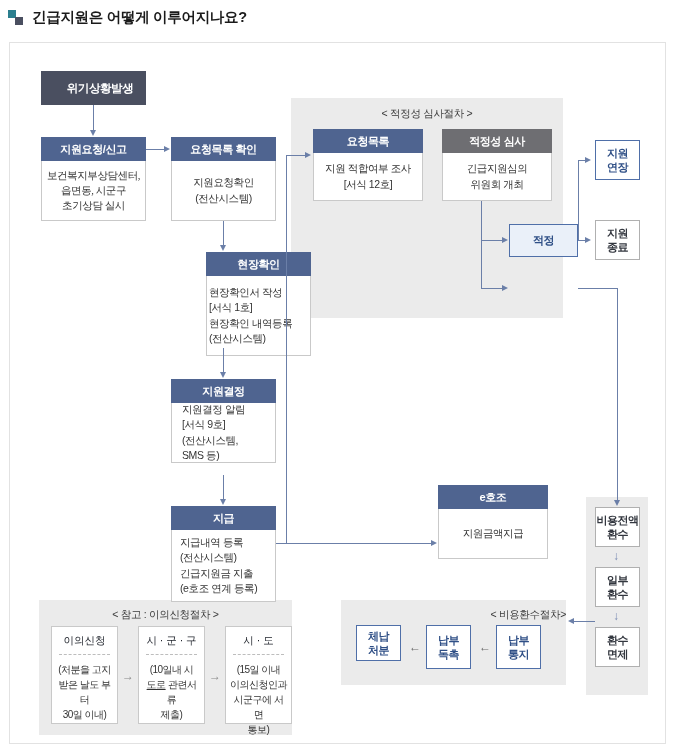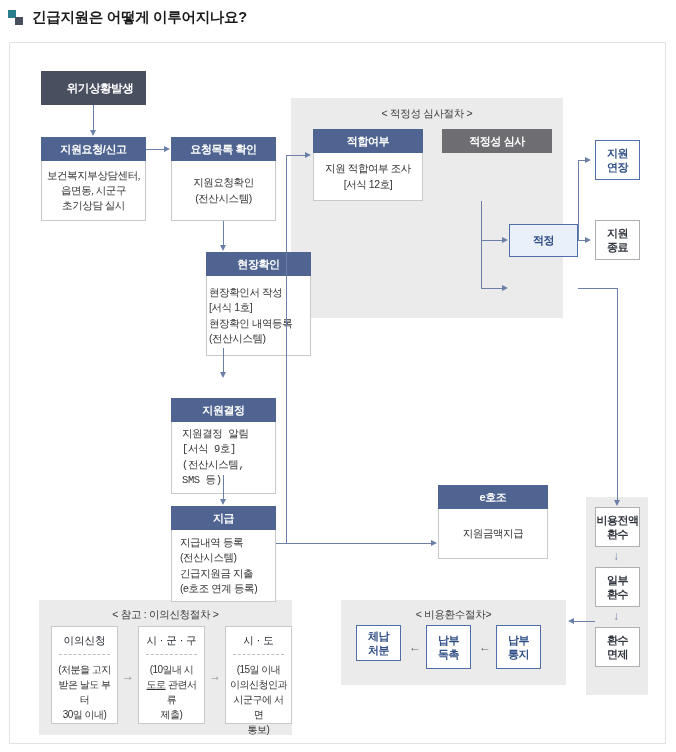--- a/index.html
+++ b/index.html
@@ -105,21 +105,21 @@
 
   <div class="gpanel" style="left:281px;top:55px;width:272px;height:220px;"></div>
   <div class="gtitle" style="left:281px;top:64px;width:272px;">&lt; 적정성 심사절차 &gt;</div>
 
   <div class="gpanel" style="left:576px;top:454px;width:62px;height:198px;"></div>
 
   <div class="gpanel" style="left:29px;top:557px;width:253px;height:135px;"></div>
   <div class="gtitle" style="left:29px;top:565px;width:253px;">&lt; 참고 : 이의신청절차 &gt;</div>
 
   <div class="gpanel" style="left:331px;top:557px;width:225px;height:85px;"></div>
-  <div class="gtitle" style="left:331px;top:565px;width:225px;">&lt; 비용환수절차&gt;</div>
+  <div class="gtitle" style="left:331px;top:565px;width:225px;text-align:right;">&lt; 비용환수절차&gt;</div>
 
   <div class="solo dark" style="left:31px;top:28px;width:105px;height:34px;">위기상황발생</div>
 
   <div class="ln-v" style="left:83px;top:62px;height:26px;"></div>
   <div class="arr arr-d" style="left:79.5px;top:87px;"></div>
 
   <div class="pbox" style="left:31px;top:94px;width:105px;">
     <div class="hd blue" style="height:24px;">지원요청/신고</div>
     <div class="bd" style="height:60px;font-family:Liberation Serif, serif;">
       <span class="ln">보건복지부상담센터,</span>
@@ -149,22 +149,22 @@
       <span class="ln">[서식 1호]</span>
       <span class="ln">현장확인 내역등록</span>
       <span class="ln">(전산시스템)</span>
     </div>
   </div>
 
   <div class="ln-v" style="left:213px;top:305px;height:25px;"></div>
   <div class="arr arr-d" style="left:209.5px;top:329px;"></div>
 
   <div class="pbox" style="left:161px;top:336px;width:105px;">
-    <div class="hd blue" style="height:24px;margin-top:19px;">지원결정</div>
-    <div class="bd" style="height:72px;align-items:flex-start;padding-left:10px;text-align:left;font-family:Liberation Mono, monospace;">
+    <div class="hd blue" style="height:24px;">지원결정</div>
+    <div class="bd" style="height:60px;align-items:flex-start;padding-left:10px;text-align:left;">
       <span class="ln">지원결정 알림</span>
       <span class="ln">[서식 9호]</span>
       <span class="ln">(전산시스템,</span>
       <span class="ln">SMS 등)</span>
     </div>
   </div>
 
   <div class="ln-v" style="left:213px;top:432px;height:25px;"></div>
   <div class="arr arr-d" style="left:209.5px;top:456px;"></div>
 
@@ -180,29 +180,33 @@
 
   <div class="ln-v" style="left:266px;top:178px;height:0px;"></div>
   <div class="ln-v" style="left:276px;top:112px;height:388px;"></div>
   <div class="ln-h" style="left:276px;top:112px;width:20px;"></div>
   <div class="arr arr-r" style="left:295px;top:108.5px;"></div>
 
   <div class="ln-h" style="left:266px;top:500px;width:156px;"></div>
   <div class="arr arr-r" style="left:421px;top:496.5px;"></div>
 
   <div class="pbox" style="left:303px;top:86px;width:110px;">
-    <div class="hd blue" style="height:24px;">적합여부</div>
+    <div class="hd blue" style="height:24px;">요청목록</div>
     <div class="bd" style="height:48px;">
       <span class="ln">지원 적합여부 조사</span>
       <span class="ln">[서식 12호]</span>
     </div>
   </div>
 
   <div class="pbox" style="left:432px;top:86px;width:110px;">
     <div class="hd gray" style="height:24px;">적정성 심사</div>
+    <div class="bd" style="height:48px;">
+      <span class="ln">긴급지원심의</span>
+      <span class="ln">위원회 개최</span>
+    </div>
   </div>
 
   <div class="ln-v" style="left:471px;top:158px;height:87px;"></div>
   <div class="ln-h" style="left:471px;top:197px;width:22px;"></div>
   <div class="arr arr-r" style="left:492px;top:193.5px;"></div>
   <div class="ln-h" style="left:471px;top:245px;width:22px;"></div>
   <div class="arr arr-r" style="left:492px;top:241.5px;"></div>
 
   <div class="sbox bluefill" style="left:499px;top:181px;width:69px;height:33px;">
     <span>적정</span>

